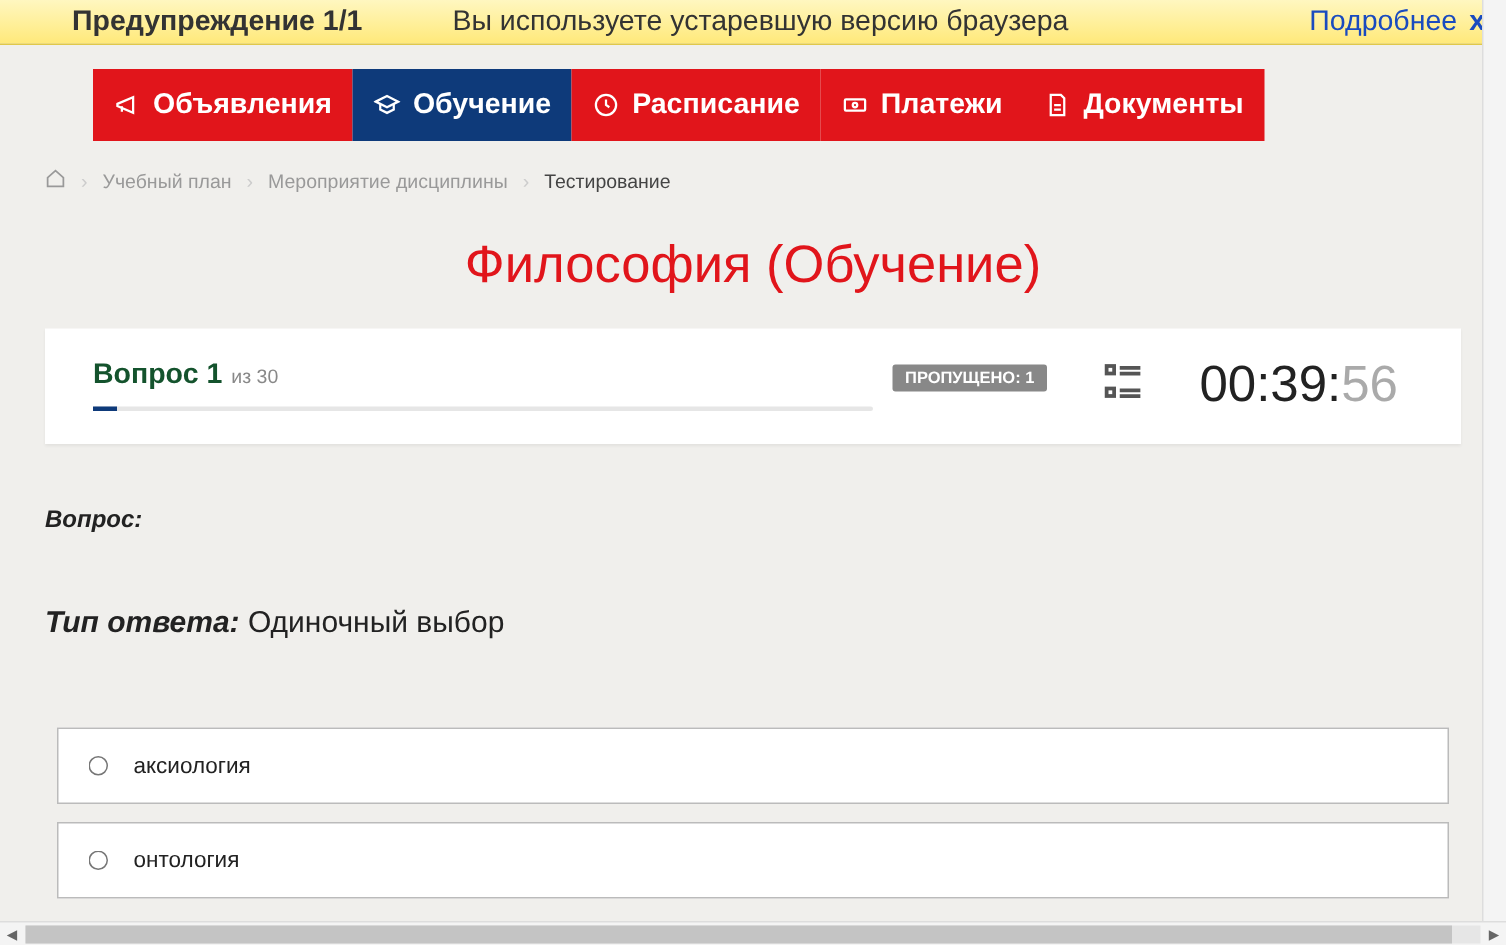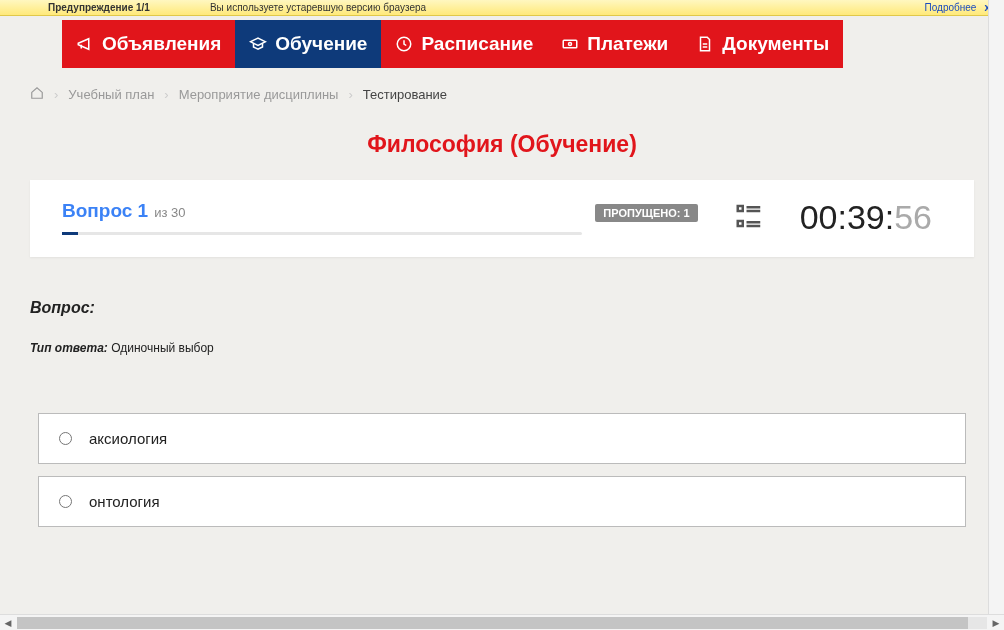--- a/index.html
+++ b/index.html
@@ -7,35 +7,35 @@
   font-family: Arial, "Helvetica Neue", Helvetica, sans-serif;
   background: #f0efec;
   width: 1004px;
   height: 630px;
   overflow: hidden;
   position: relative;
 }
 .warning-bar {
   background: linear-gradient(#fff7c0, #ffe97a);
   border-bottom: 1px solid #e0c84a;
-  height: 16px;
+  height: 30px;
   display: flex;
   align-items: center;
   padding: 0 14px;
-  font-size: 10px;
+  font-size: 19px;
   color: #333;
 }
 .warning-title { font-weight: bold; margin-left: 34px; }
 .warning-msg { margin-left: 60px; flex: 1; }
 .warning-more { color: #1a4bbf; cursor: pointer; margin-right: 8px; }
 .warning-close { color: #1a4bbf; font-weight: bold; cursor: pointer; }
 
 .nav {
   display: flex;
-  margin: 4px 30px;
+  margin: 16px 30px;
   height: 48px;
   padding-left: 32px;
 }
 .nav-item {
   display: flex;
   align-items: center;
   gap: 8px;
   padding: 0 14px;
   color: #fff;
   background: #e1151b;
@@ -56,36 +56,36 @@
   font-size: 13px;
   color: #999;
 }
 .breadcrumb .crumb { cursor: pointer; }
 .breadcrumb .crumb.current { color: #444; cursor: default; }
 .bc-sep { color: #ccc; }
 
 .page-title {
   text-align: center;
   color: #e1151b;
-  font-size: 23px;
-  font-weight: 700;
+  font-size: 35px;
+  font-weight: 400;
   margin: 28px 0 22px;
 }
 
 .status-panel {
   background: #fff;
   margin: 0 30px;
   padding: 18px 32px 20px;
   display: flex;
   align-items: center;
   box-shadow: 0 1px 2px rgba(0,0,0,0.06);
 }
 .status-left { flex: 1; }
 .qrow { display: flex; align-items: baseline; gap: 6px; }
-.qnum { font-size: 19px; font-weight: 600; color: #3b82f6; }
+.qnum { font-size: 19px; font-weight: 600; color: #14532d; }
 .qtotal { font-size: 13px; color: #888; }
 .skipped-badge {
   margin-left: auto;
   background: #888;
   color: #fff;
   font-size: 11px;
   padding: 3px 8px;
   border-radius: 2px;
   font-weight: 600;
 }
@@ -113,21 +113,21 @@
   align-items: center;
   margin-right: 10px;
 }
 .timer-sec { color: #aaa; }
 
 .content {
   margin: 42px 30px 0;
 }
 .q-label { font-size: 16px; font-weight: 700; font-style: italic; color: #222; }
 .q-text { font-size: 17px; color: #222; margin-top: 8px; }
-.ans-type { margin-top: 24px; font-size: 12px; color: #222; }
+.ans-type { margin-top: 48px; font-size: 20px; color: #222; }
 .ans-type-label { font-weight: 700; font-style: italic; }
 
 .answers { margin: 58px 30px 0; padding: 0 8px; }
 .answer {
   border: 1px solid #bbb;
   background: #fff;
   padding: 16px 20px;
   margin-bottom: 12px;
   display: flex;
   align-items: center;

